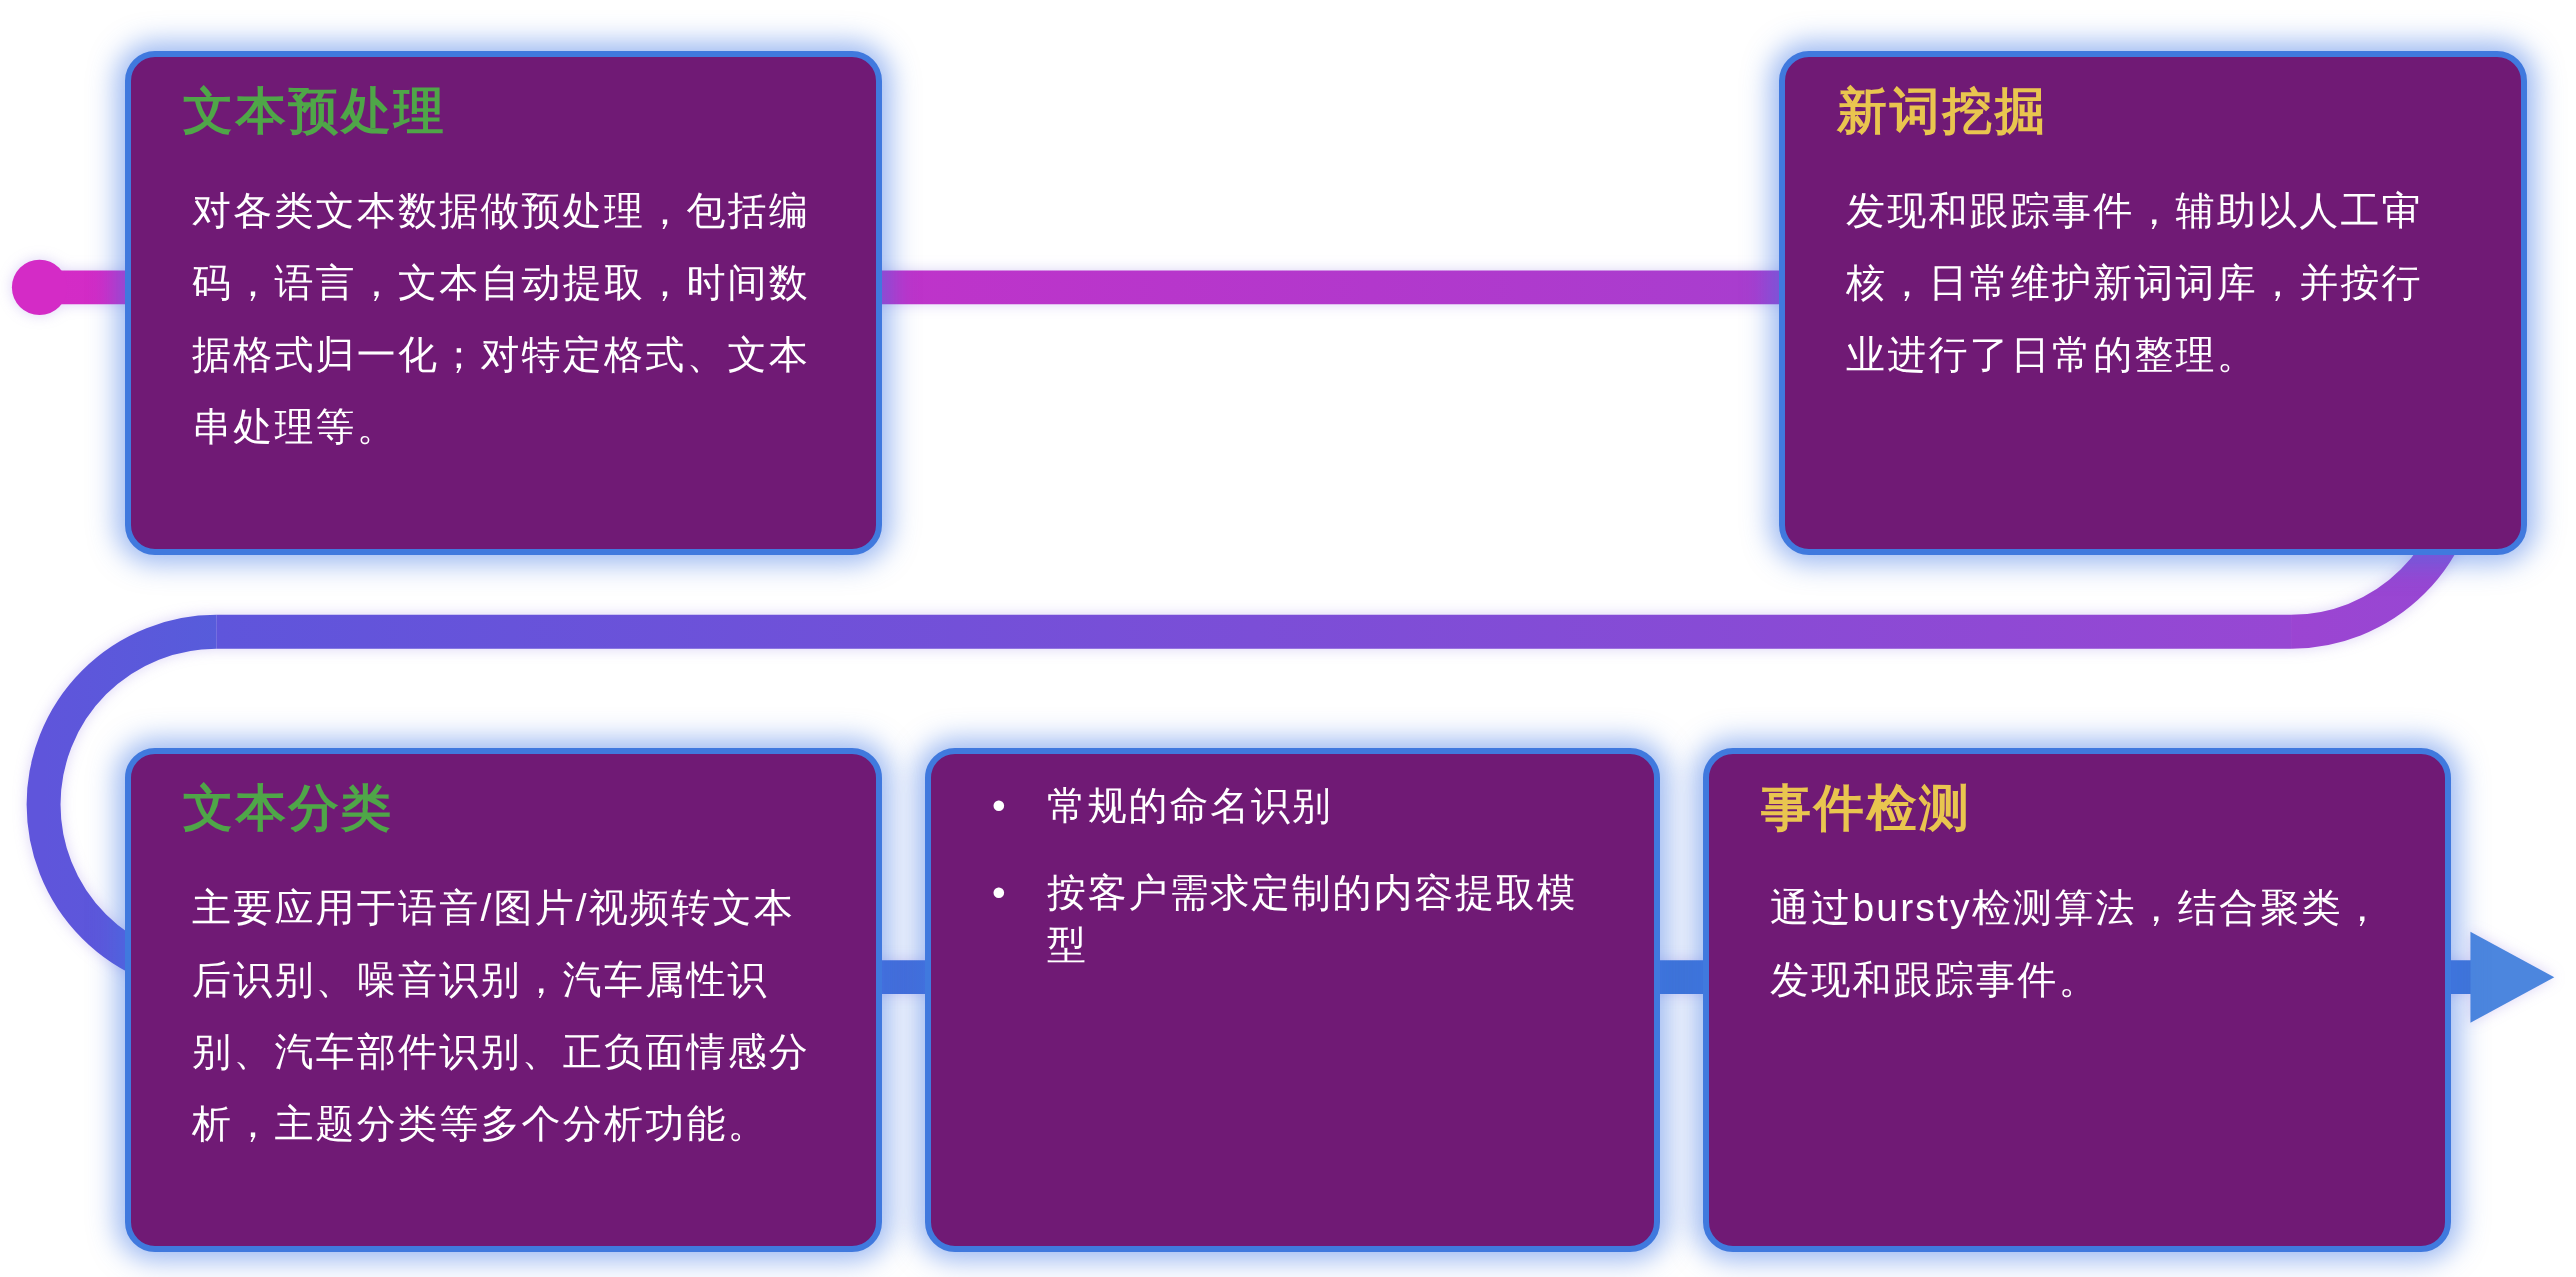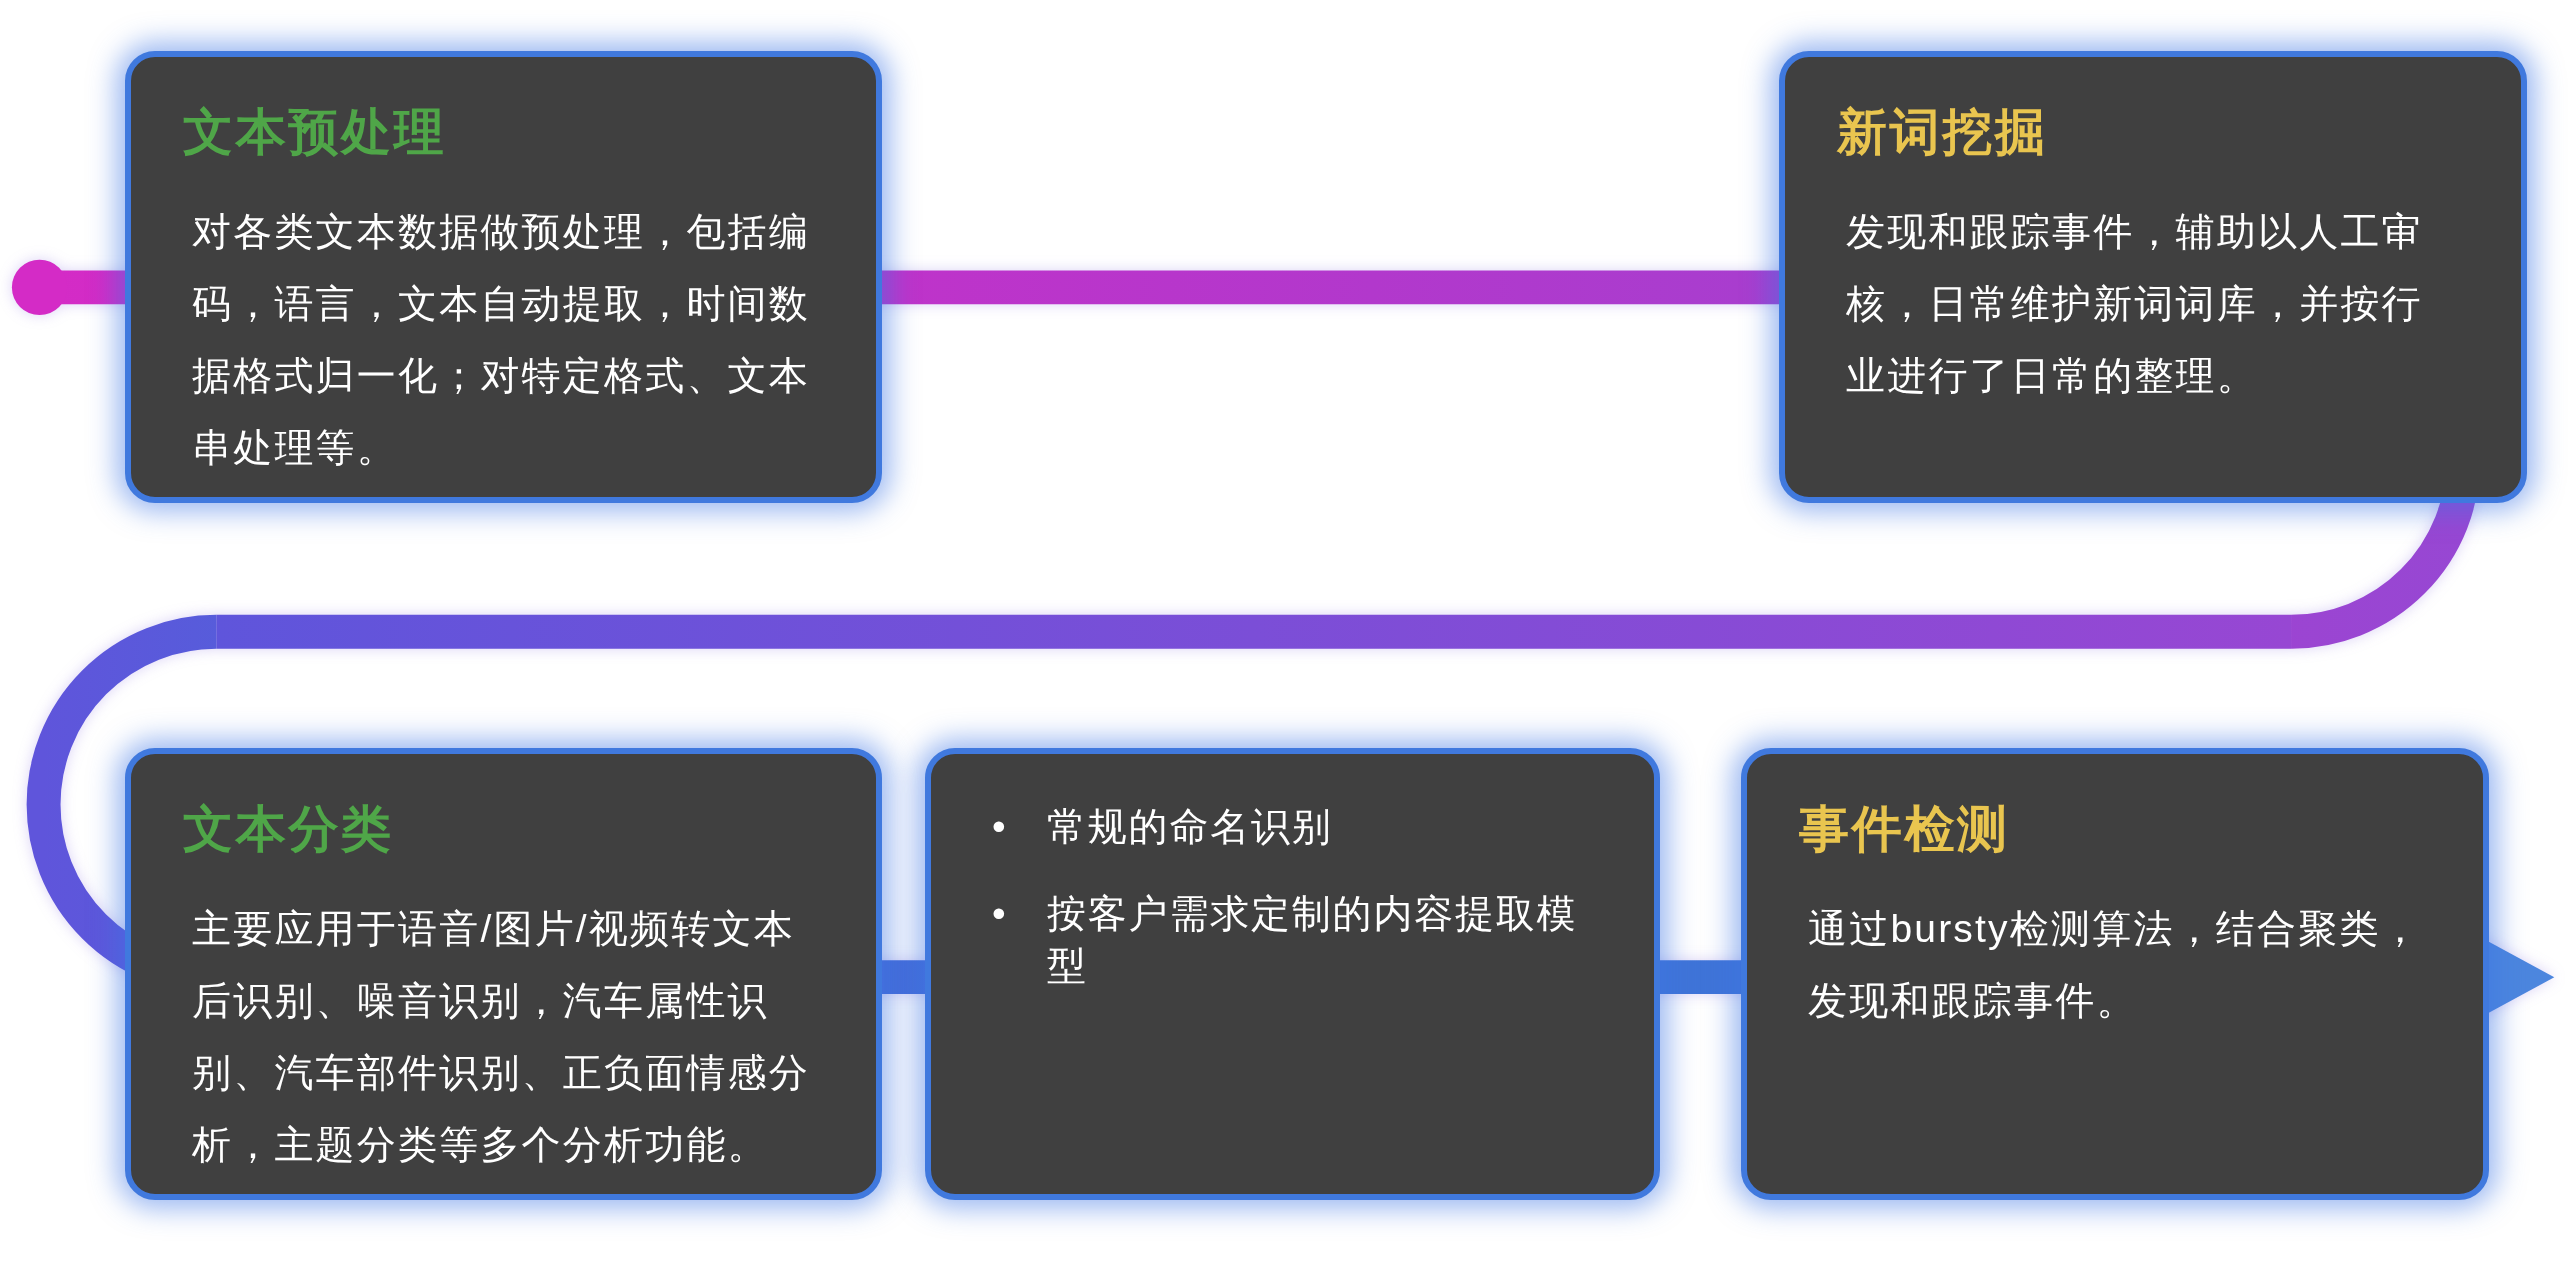--- a/index.html
+++ b/index.html
@@ -18,27 +18,27 @@
   .pipe-svg {
     position: absolute;
     left: 0;
     top: 0;
     z-index: 0;
     filter: drop-shadow(0 0 7.1px rgba(110, 80, 220, 0.25));
   }
   .card {
     position: absolute;
     z-index: 1;
-    height: 452px;
+    height: 504px;
     box-sizing: border-box;
-    background: #404040;
+    background: #701a75;
     border: 6.2px solid #4079DE;
     border-radius: 30px;
     box-shadow: 0 0 27px 9px rgba(62, 118, 230, 0.50);
-    padding: 47px 52px;
+    padding: 26px 52px;
     color: #ffffff;
   }
   .card-title {
     margin: 0 0 34px 0;
     font-size: 50px;
     font-weight: 700;
     letter-spacing: 2.7px;
     line-height: 1.15;
   }
   .green .card-title { color: #4FA648; }
@@ -70,21 +70,21 @@
     left: 9px;
     top: 0;
     color: #ffffff;
   }
   
   .c1 { left: 125px;  top: 51px;  width: 757px; }
   .c2 { left: 925px; top: 51px;  width: 735px; }
   .c3 { left: 1779px; top: 51px;  width: 748px; }
   .c4 { left: 125px;  top: 748px; width: 757px; }
   .c5 { left: 925px; top: 748px; width: 735px; }
-  .c6 { left: 1741px; top: 748px; width: 748px; }
+  .c6 { left: 1703px; top: 748px; width: 748px; }
 </style>
 </head>
 <body>
 
 <div class="stage">
 
   <svg class="pipe-svg" width="2576" height="1277" viewBox="0 0 2886 1431">
     <defs>
       <linearGradient id="g1" gradientUnits="userSpaceOnUse" x1="44" y1="0" x2="2760" y2="0">
         <stop offset="0" stop-color="#D42BC6"></stop>

